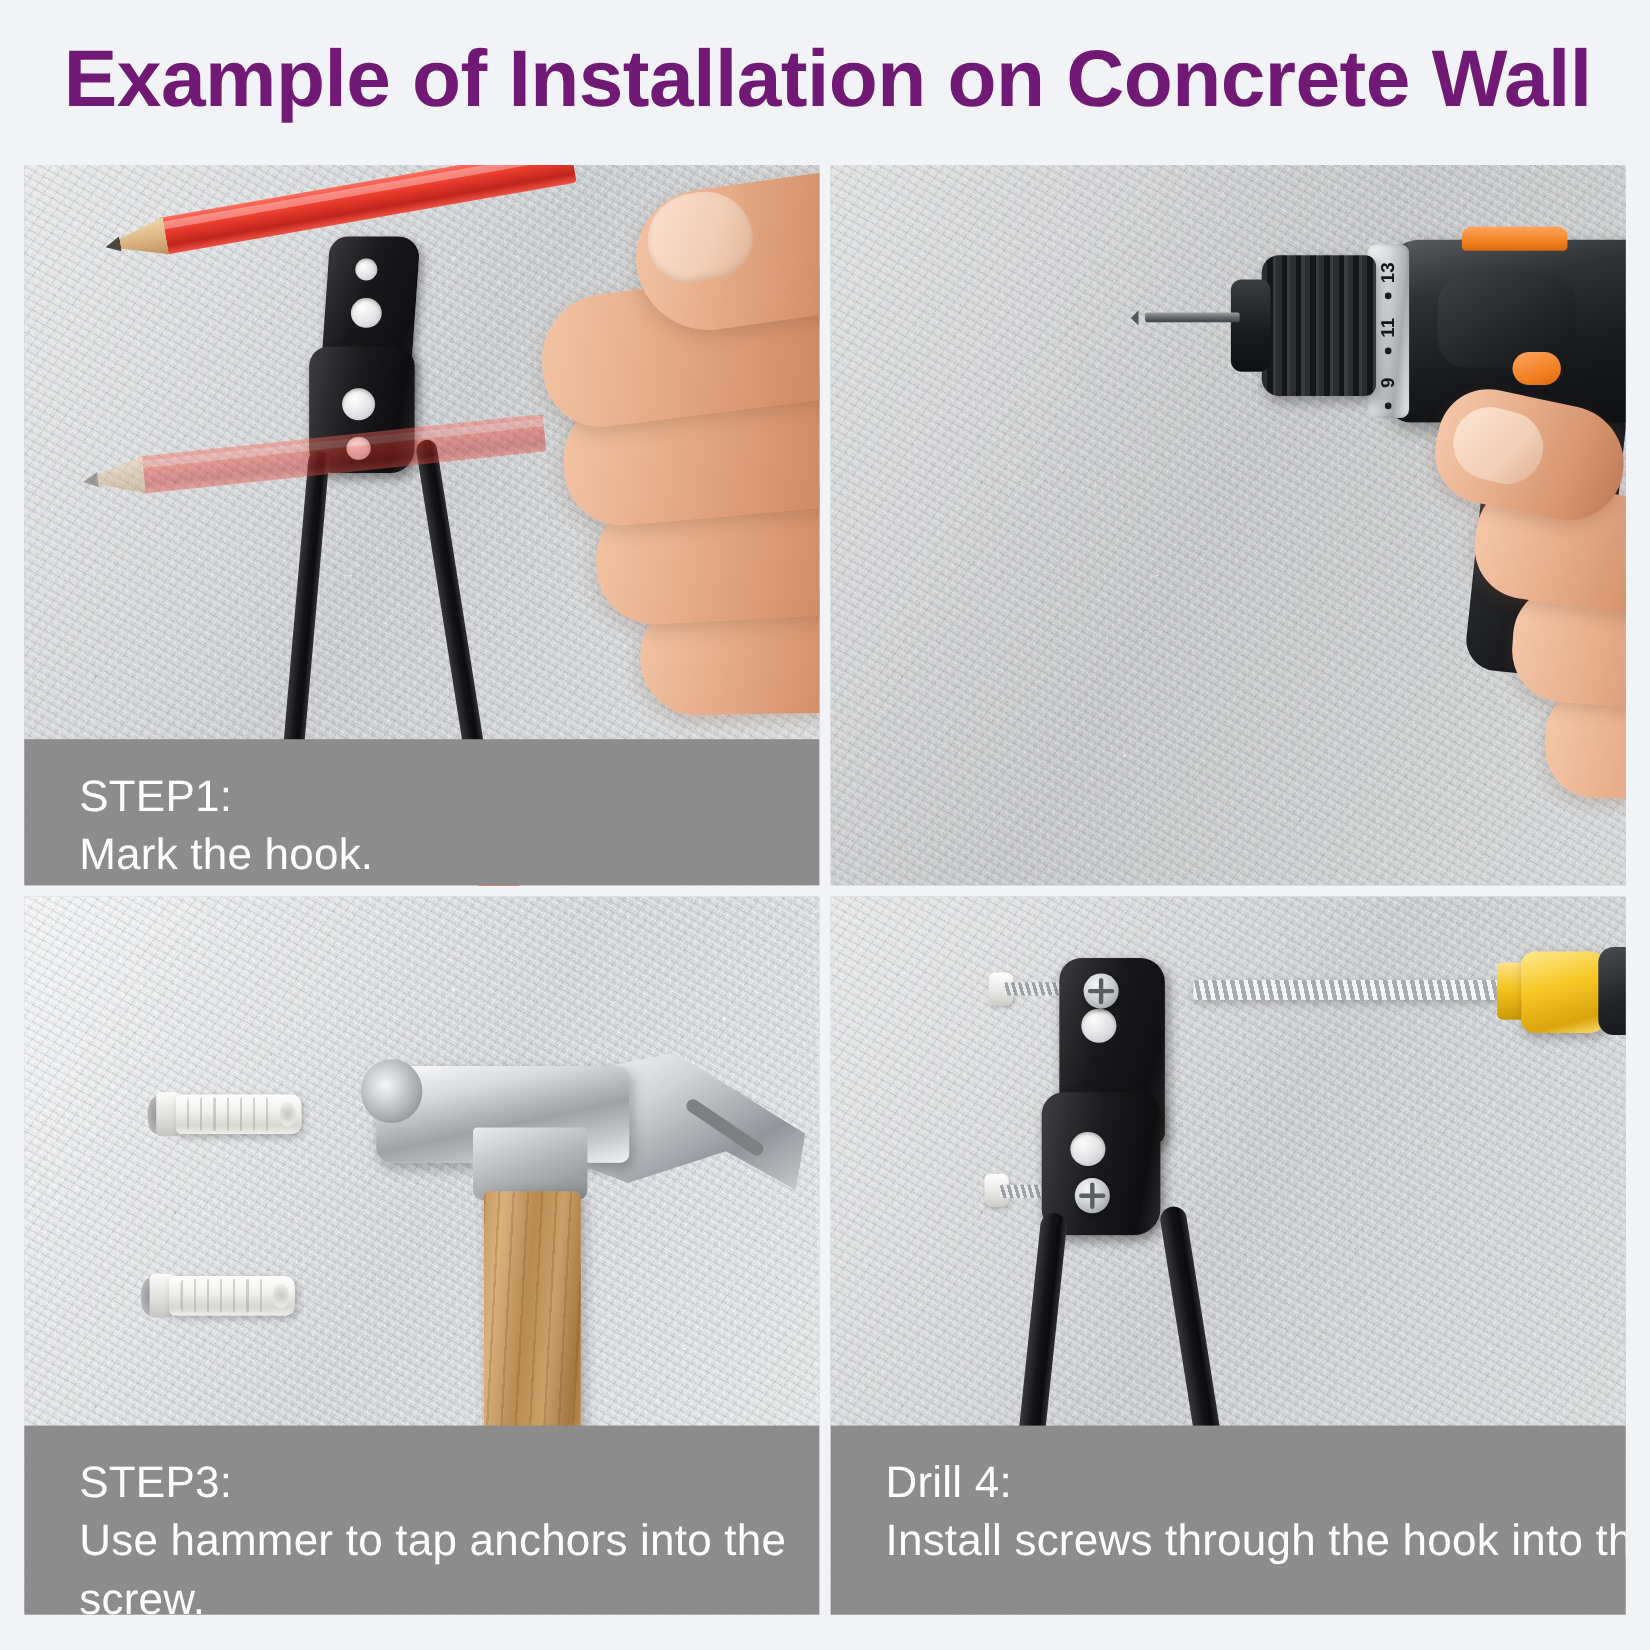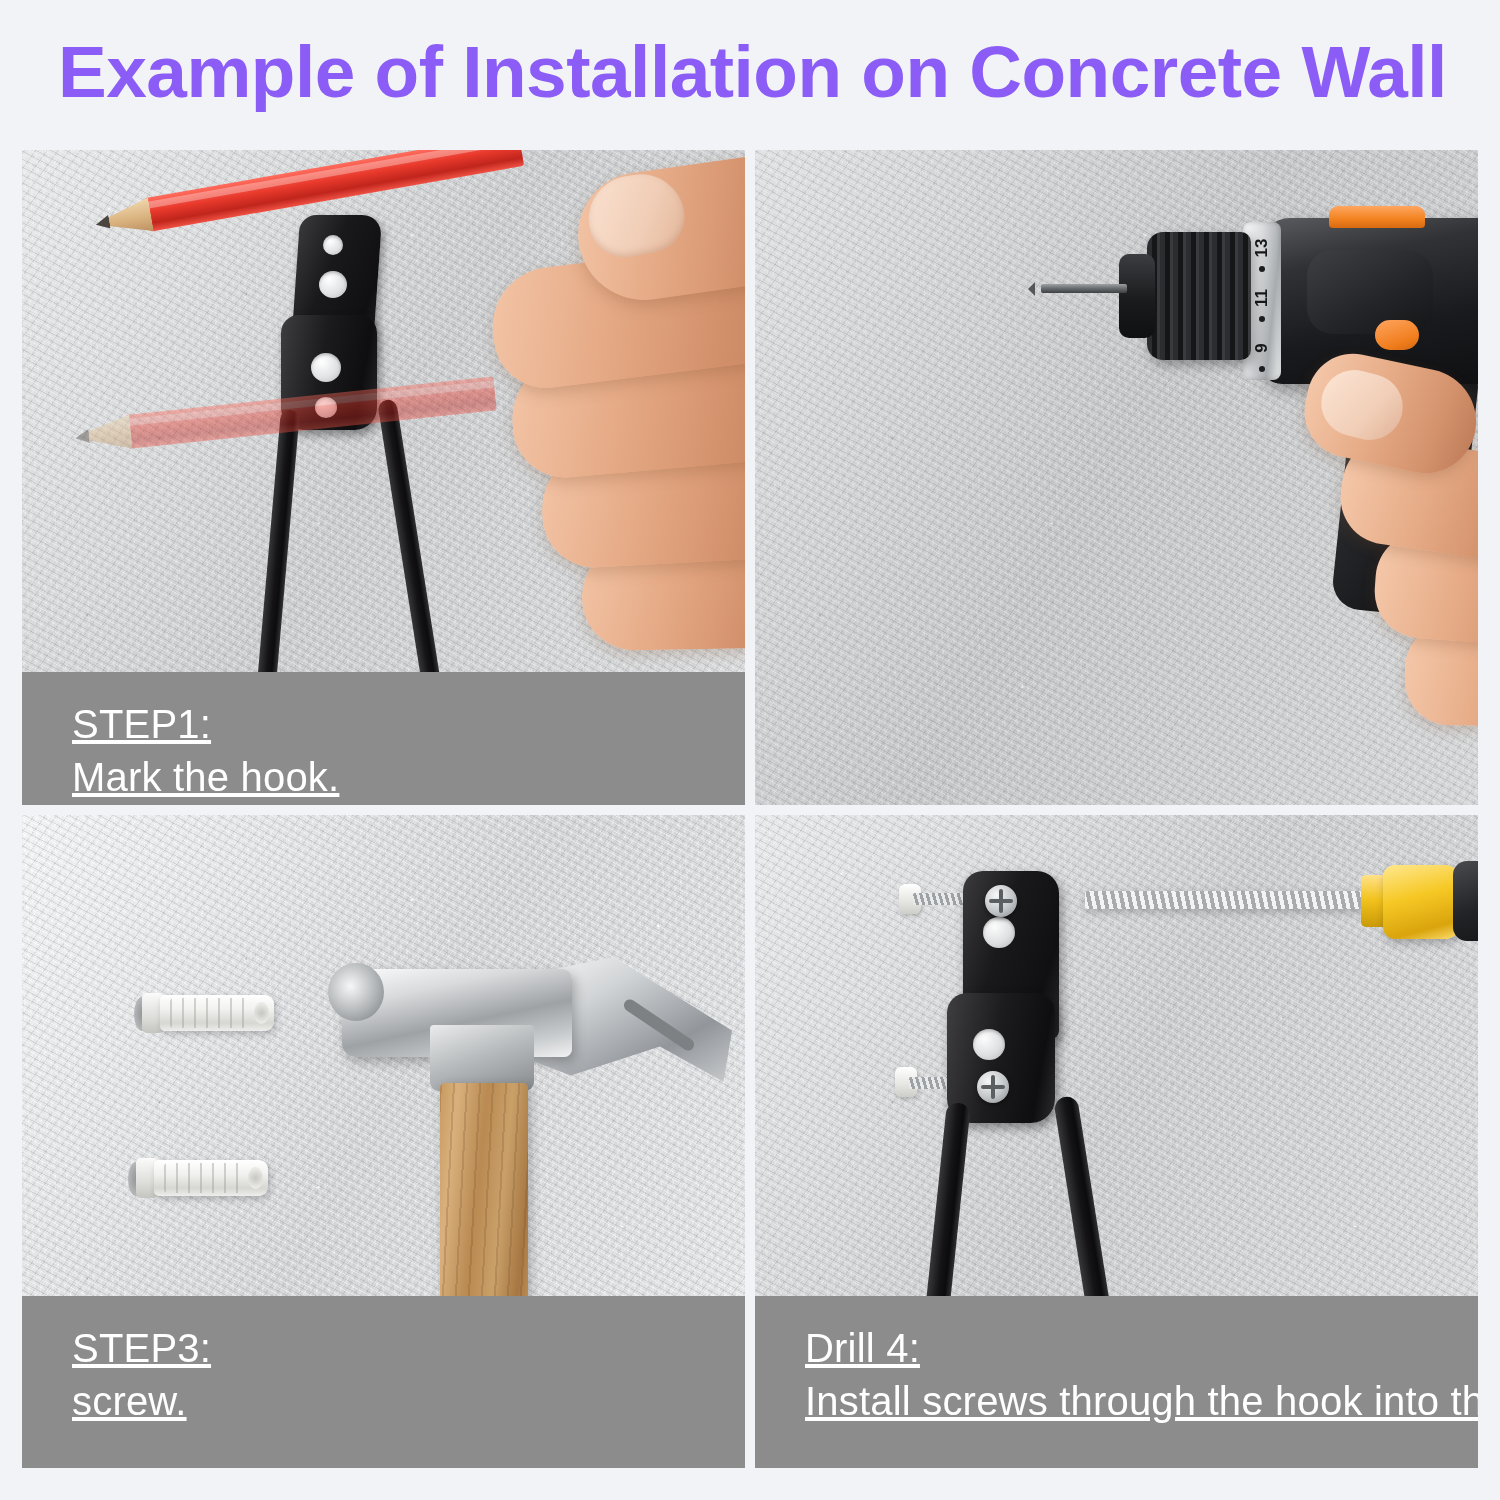--- a/index.html
+++ b/index.html
@@ -23,21 +23,21 @@
   .title {
     position: absolute;
     left: 58px;
     top: 26px;
     width: 1400px;
     height: 92px;
     font-size: 73px;
     line-height: 92px;
     font-weight: 700;
     letter-spacing: -0.5px;
-    color: #8b5cf6;
+    color: #701a75;
     white-space: nowrap;
   }
 
   
   .grid {
     position: absolute;
     left: 22px;
     top: 150px;
     width: 1456px;
     height: 1318px;
@@ -96,21 +96,21 @@
     position: absolute;
     left: 0; right: 0; bottom: 0;
     background: #8c8c8c;
     color: #ffffff;
     padding: 26px 0 22px 50px;
     font-size: 40px;
     line-height: 53px;
     font-weight: 400;
     letter-spacing: .2px;
   }
-  .caption .ln { display: block; white-space: nowrap; text-decoration: underline; }
+  .caption .ln { display: block; white-space: nowrap; }
   .caption.two  { height: 133px; }
   .caption.three{ height: 172px; }
 
   
   .hook1 { position: absolute; left: 215px; top: 55px; width: 330px; height: 600px; }
 
   .hk-plate {
     position: absolute; left: 58px; top: 10px;
     width: 82px; height: 150px;
     background: linear-gradient(108deg,#3a3a3c 0%,#19191b 38%,#101012 78%,#242426 100%);
@@ -573,20 +573,21 @@
         <div class="hm-head"></div>
         <div class="hm-face"></div>
         <div class="hm-neck"></div>
         <div class="hm-handle">
           <div class="hm-grain"></div>
         </div>
       </div>
 
       <div class="caption three">
         <span class="ln">STEP3:</span>
+        <span class="ln">Use hammer to tap anchors into the</span>
         <span class="ln">screw.</span>
       </div>
     </div>
 
     <div class="panel">
       <div class="wall"></div>
 
       <div class="hook4">
         <div class="ws-anchor wa-1"></div>
         <div class="wallscrew ws-1"></div>

